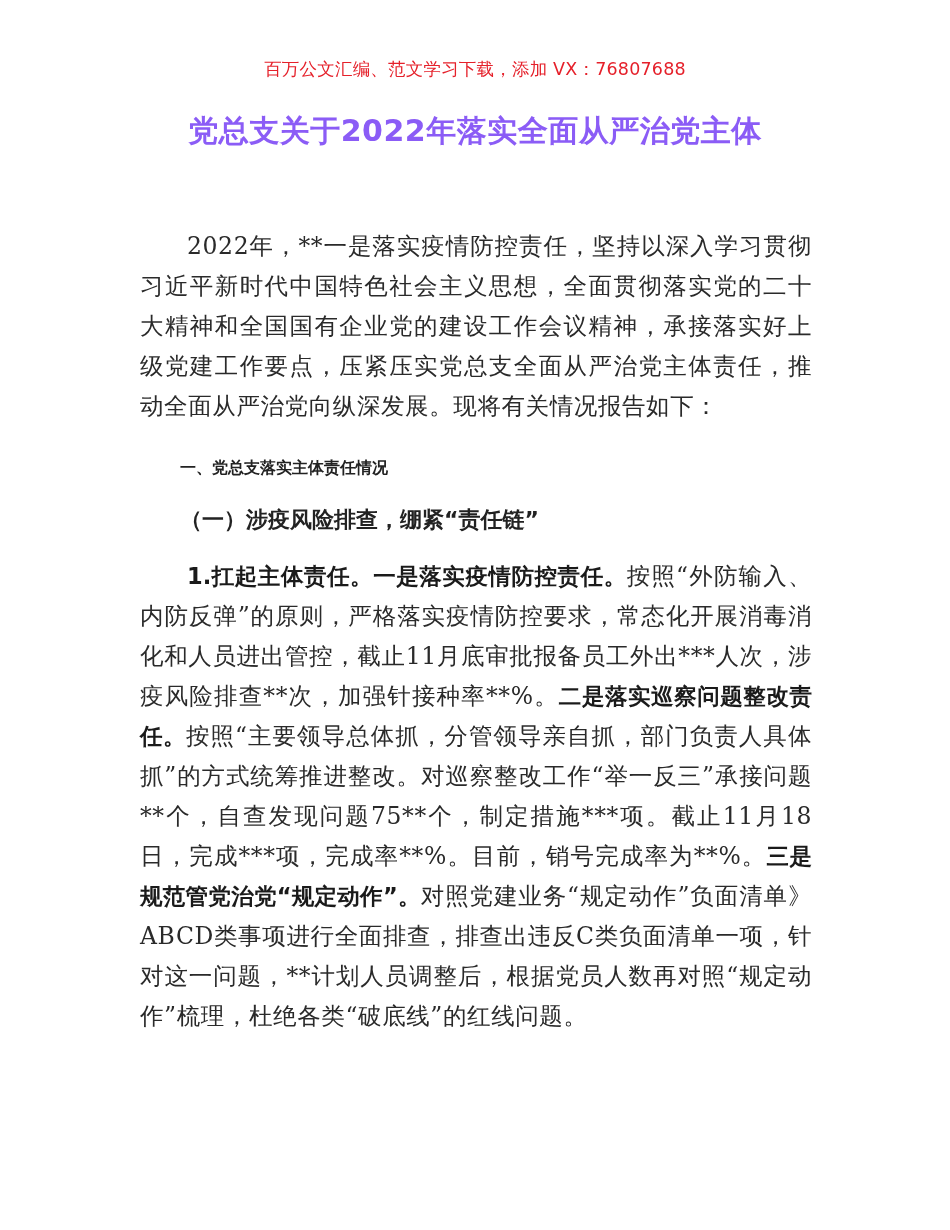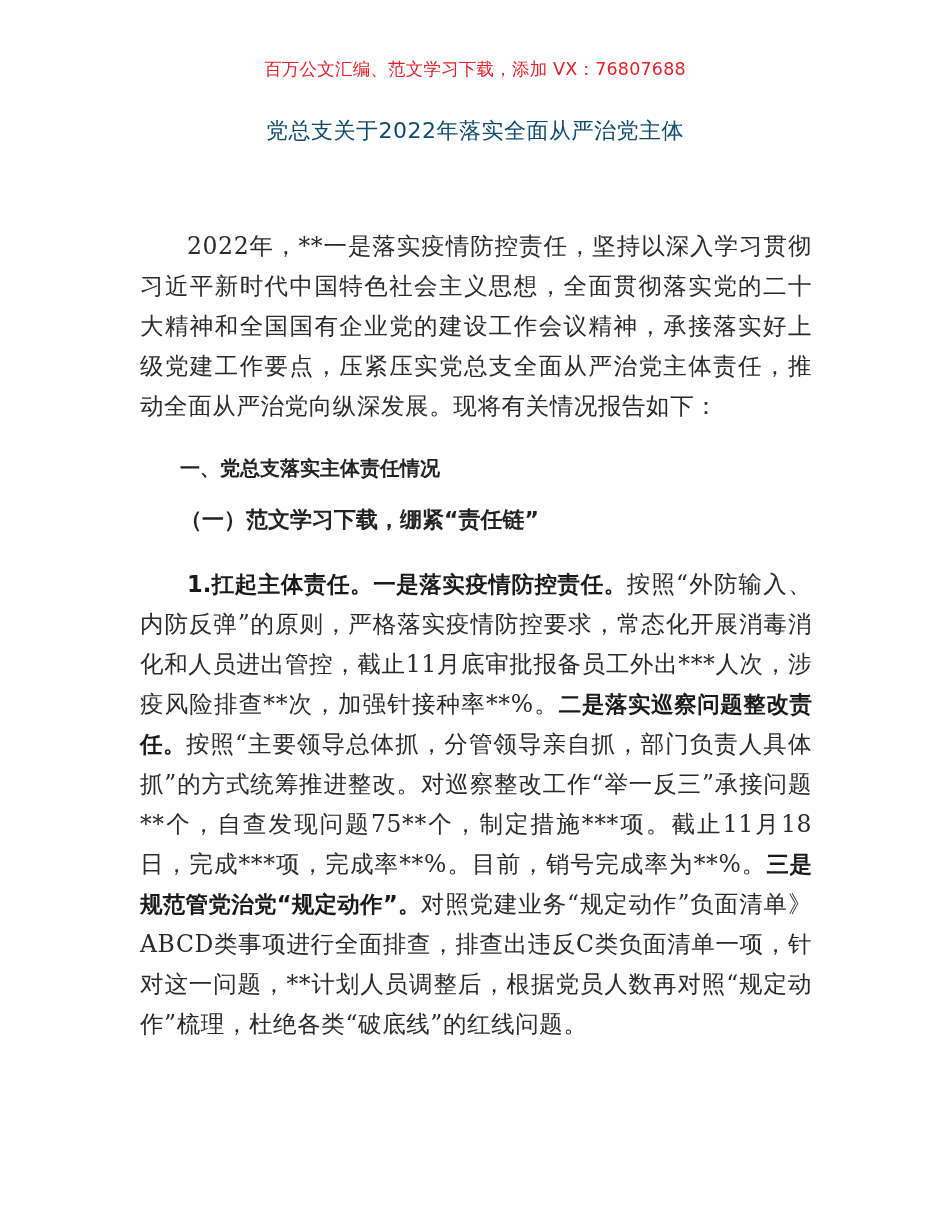--- a/index.html
+++ b/index.html
@@ -27,24 +27,24 @@
       letter-spacing: 0.2px;
       line-height: 28px;
     }
     .doc-title {
       position: absolute;
       top: 108px;
       left: 0;
       width: 950px;
       text-align: center;
       font-family: "DejaVu Sans", "Liberation Sans", sans-serif;
-      font-weight: normal;
-      font-size: 22px;
+      font-weight: bold;
+      font-size: 30px;
       line-height: 46px;
-      color: #0c4a6e;
+      color: #8b5cf6;
       letter-spacing: 0.5px;
     }
     .doc-title span { display: block; }
     .content {
       position: absolute;
       top: 226px;
       left: 140px;
       width: 672px;
     }
     .para {
@@ -55,35 +55,35 @@
       text-align: justify;
       text-justify: inter-character;
       color: #2a2a2a;
       letter-spacing: 0.6px;
       word-break: break-all;
     }
     .heading1 {
       margin: 22px 0 0 0;
       font-family: "DejaVu Sans", "Liberation Sans", sans-serif;
       font-weight: bold;
-      font-size: 20px;
+      font-size: 16px;
       line-height: 40px;
       text-indent: 40px;
       color: #222222;
     }
     .heading2 {
       margin: 12px 0 0 0;
       font-family: "DejaVu Sans", "Liberation Sans", sans-serif;
       font-weight: bold;
       font-size: 22px;
       line-height: 40px;
       text-indent: 40px;
       color: #222222;
     }
-    .para.p2 { margin-top: 24px; }
+    .para.p2 { margin-top: 16px; }
     .b {
       font-family: "DejaVu Sans", "Liberation Sans", sans-serif;
       font-weight: bold;
       color: #1a1a1a;
       letter-spacing: 0px;
       font-size: 22.5px;
     }
   </style>
 </head>
 <body>
@@ -92,16 +92,16 @@
 
 <h1 class="doc-title" style="margin:0;">
   <span>党总支关于2022年落实全面从严治党主体</span>
 </h1>
 
 <div class="content">
   <p class="para">2022年，**一是落实疫情防控责任，坚持以深入学习贯彻习近平新时代中国特色社会主义思想，全面贯彻落实党的二十大精神和全国国有企业党的建设工作会议精神，承接落实好上级党建工作要点，压紧压实党总支全面从严治党主体责任，推动全面从严治党向纵深发展。现将有关情况报告如下：</p>
 
   <p class="heading1">一、党总支落实主体责任情况</p>
 
-  <p class="heading2">（一）范文学习下载，绷紧“责任链”</p>
+  <p class="heading2">（一）涉疫风险排查，绷紧“责任链”</p>
 
   <p class="para p2"><span class="b">1.扛起主体责任。</span><span class="b">一是落实疫情防控责任。</span><span>按照“外防输入、内防反弹”的原则，严格落实疫情防控要求，常态化开展消毒消化和人员进出管控，截止11月底审批报备员工外出***人次，涉疫风险排查**次，加强针接种率**%。</span><span class="b">二是落实巡察问题整改责任。</span><span>按照“主要领导总体抓，分管领导亲自抓，部门负责人具体抓”的方式统筹推进整改。对巡察整改工作“举一反三”承接问题**个，自查发现问题75**个，制定措施***项。截止11月18日，完成***项，完成率**%。目前，销号完成率为**%。</span><span class="b">三是规范管党治党“规定动作”。</span><span>对照党建业务“规定动作”负面清单》ABCD类事项进行全面排查，排查出违反C类负面清单一项，针对这一问题，**计划人员调整后，根据党员人数再对照“规定动作”梳理，杜绝各类“破底线”的红线问题。</span></p>
 </div>
 
 </body></html>

